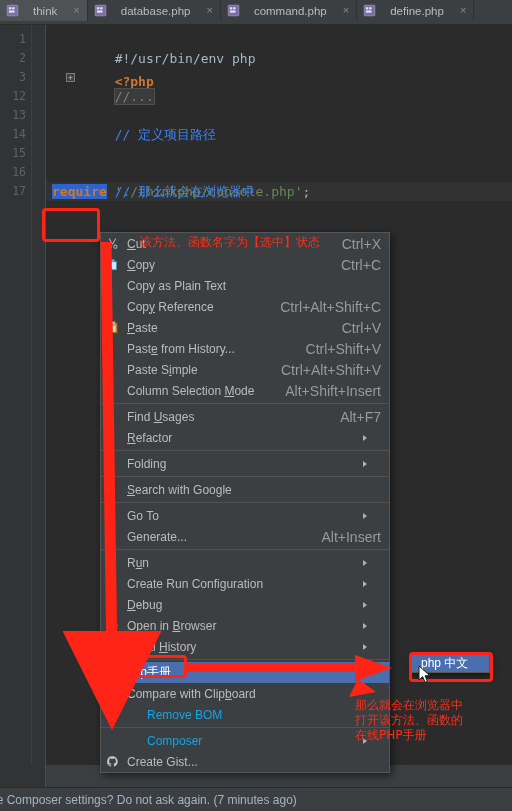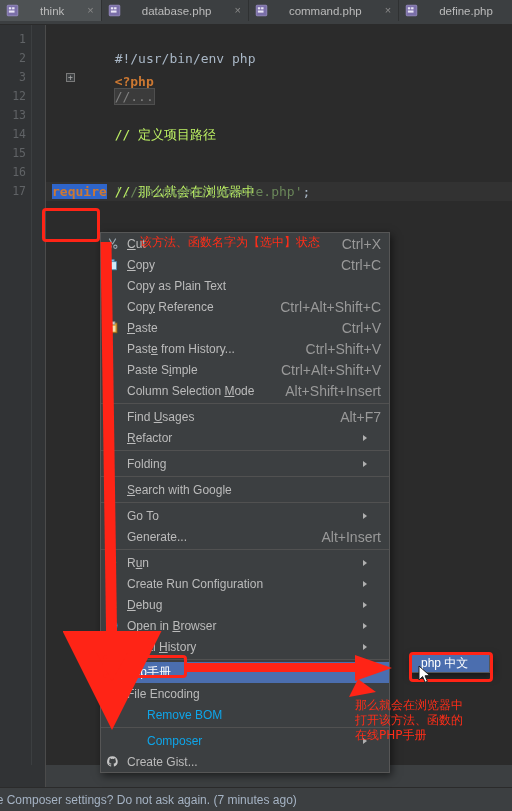--- a/index.html
+++ b/index.html
@@ -11,21 +11,21 @@
   }
   #root { position: relative; width: 512px; height: 811px; }
 
   
   .tabbar {
     position: absolute; left: 0; top: 0; width: 512px; height: 25px;
     background: #3c3f41; display: flex; align-items: stretch;
     border-bottom: 1px solid #2b2b2b;
   }
   .tab {
-    display: flex; align-items: center; gap: 21px;
+    display: flex; align-items: center; gap: 14px;
     padding: 0 7px 0 6px; height: 21px;
     font-size: 11.5px; color: #bbbbbb; white-space: nowrap;
     border-right: 1px solid #2f3132;
     position: relative;
   }
   .tab.active { background: #4e5254; }
   .tab.active::after {
     content: ""; position: absolute; left: 0; right: 0; bottom: 0; height: 2px;
     background: #4e5254;
   }
@@ -60,21 +60,21 @@
     position: absolute; right: 5px; width: 28px; text-align: right;
     font-family: "DejaVu Sans Mono", monospace; font-size: 11.5px;
     color: #606366; line-height: 19px; height: 19px;
   }
   .cline {
     position: absolute; left: 6px; height: 19px; line-height: 19px;
     font-family: "DejaVu Sans Mono", monospace; font-size: 13px;
     white-space: pre; color: #a9b7c6;
   }
   .t-kw   { color: #cc7832; font-weight: bold; }
-  .t-cmt  { color: #bef264; }
+  .t-cmt  { color: #3b82f6; }
   .t-str  { color: #6a8759; }
   .t-cnst { color: #9876aa; font-style: italic; }
   .t-pln  { color: #a9b7c6; }
   .t-selkw{ background: #2f65ca; color:#cc7832; font-weight:bold; }
   .t-fold { background: #3b3b3b; color:#808080; outline: 1px solid #4f4f4f; }
   .foldbox {
     position: absolute; width: 9px; height: 9px; left: 34px;
     border: 1px solid #7a7a7a; background: #3c3f41; color:#b0b0b0;
     font-size: 8px; line-height: 7px; text-align: center;
     font-family: "DejaVu Sans Mono", monospace;
@@ -352,21 +352,21 @@
       <div class="mi">
         <span>Local <span class="acc">H</span>istory</span>
         <span class="arrow"></span>
       </div>
       <div class="msep"></div>
       <div class="mi sel">
         <span>php手册</span>
         <span class="arrow"></span>
       </div>
       <div class="mi">
-        <span>File Encoding</span>
+        <span>Compare with Clip<span class="acc">b</span>oard</span>
       </div>
       <div class="mi disabled">
         <span>Remove BOM</span>
       </div>
       <div class="msep"></div>
       <div class="mi disabled">
         <span>Composer</span>
         <span class="arrow"></span>
       </div>
       <div class="mi">

